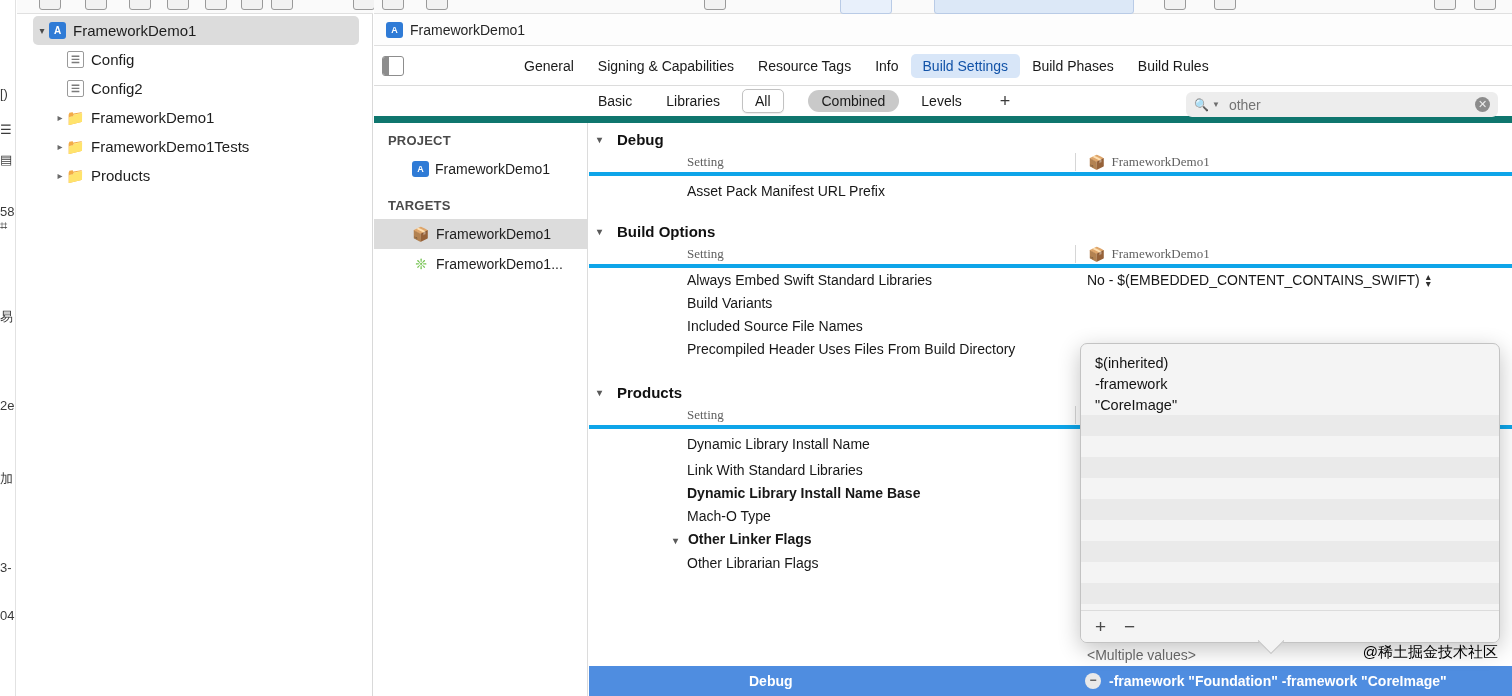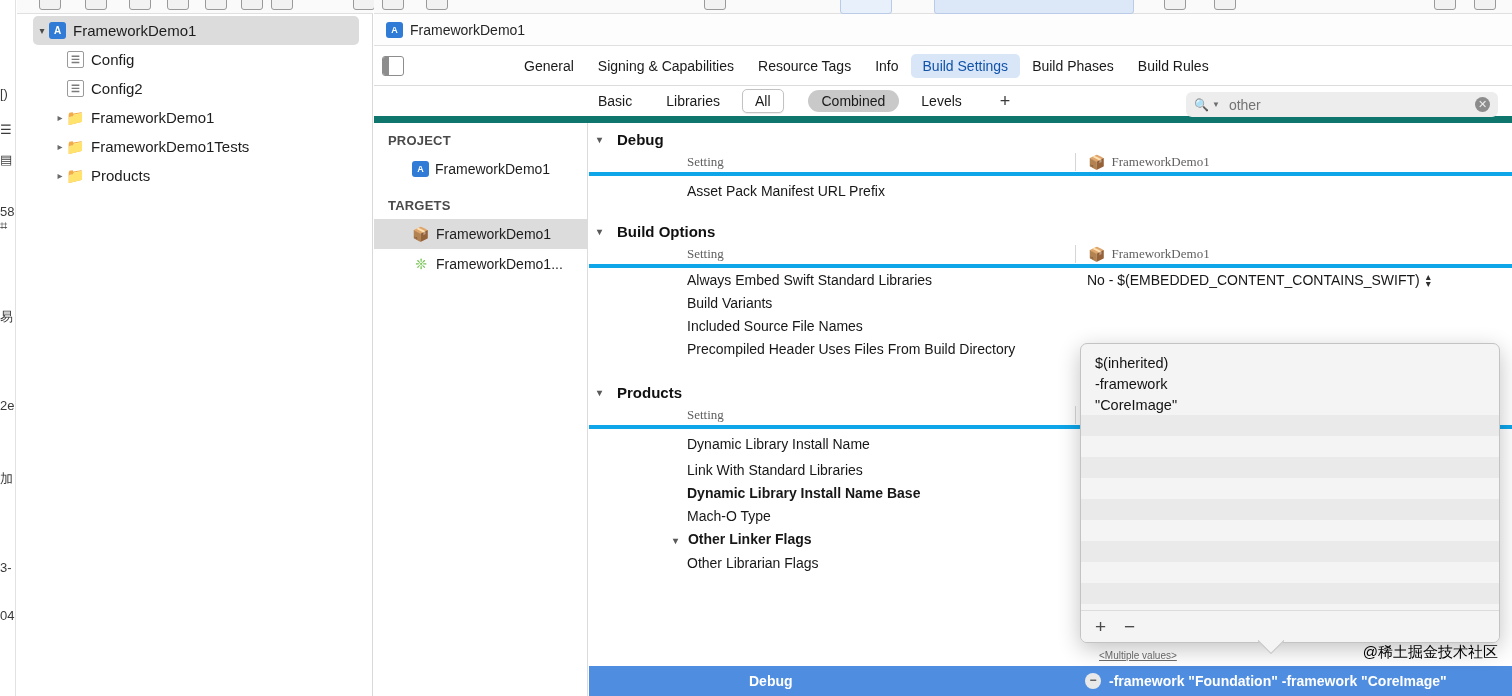--- a/index.html
+++ b/index.html
@@ -218,22 +218,22 @@
     color: #ffffff; font-size: 14px; font-weight: bold;
   }
   .debug-row .dname { width: 486px; padding-left: 160px; }
   .debug-row .dval { padding-left: 10px; display: flex; align-items: center; gap: 8px; }
   .minus-badge {
     width: 16px; height: 16px; border-radius: 50%;
     background: #e9e9e9; color: #555; font-size: 12px; line-height: 15px;
     text-align: center; font-weight: bold;
   }
   .multi-row {
-    position: absolute; left: 12px; right: 0; bottom: 30px; height: 22px;
-    display: flex; align-items: center; color: #6d6d6d; font-size: 10px; text-decoration: underline;
+    position: absolute; left: 0; right: 0; bottom: 30px; height: 22px;
+    display: flex; align-items: center; color: #6d6d6d; font-size: 14px;
   }
   .multi-row .mname { width: 486px; }
   .multi-row .mval { padding-left: 12px; }
 
   
   .popover {
     position: absolute; left: 1080px; top: 343px; width: 420px; height: 300px;
     background: #f4f4f4;
     border: 1px solid #c3c3c3;
     border-radius: 7px;

